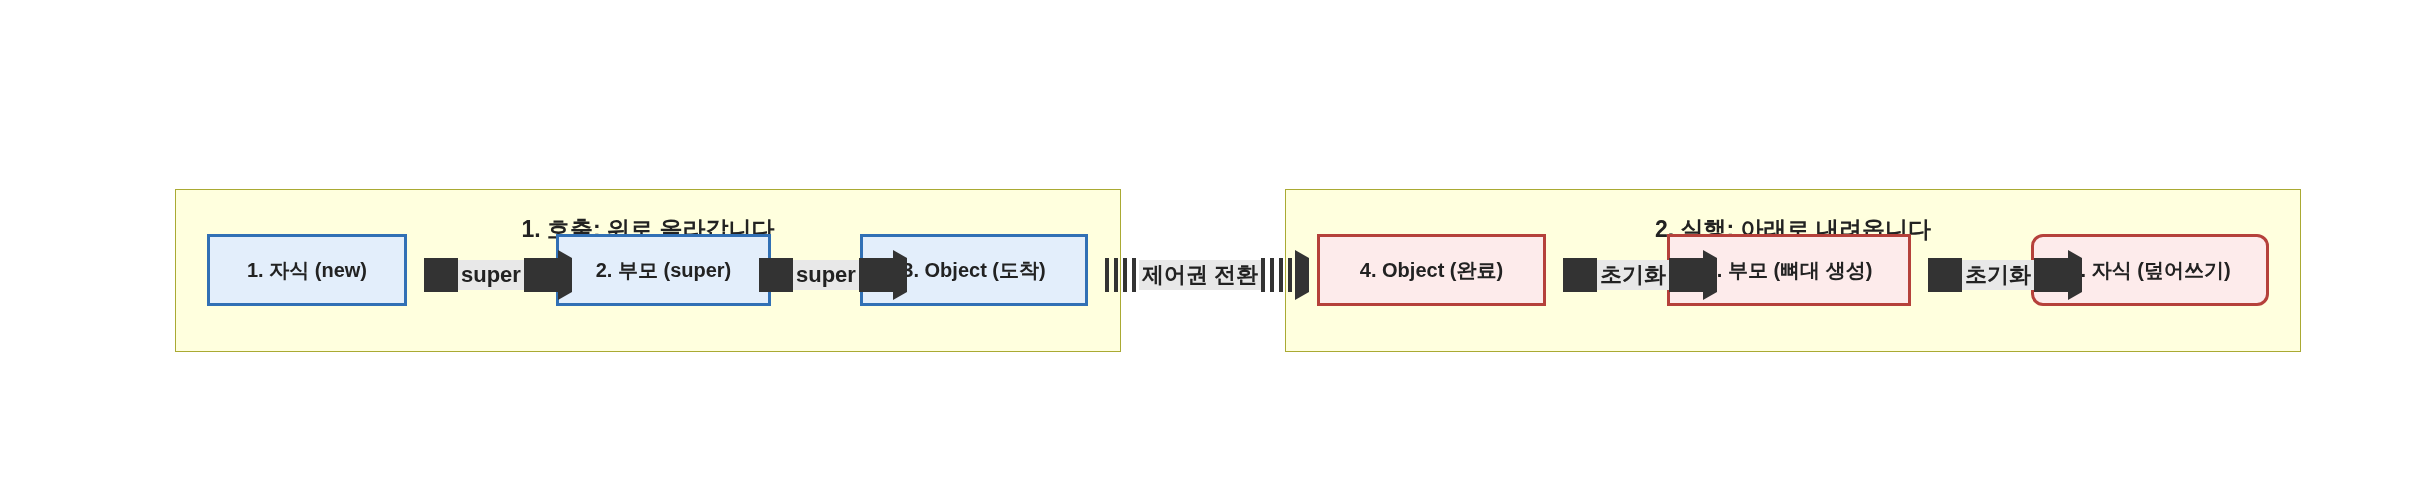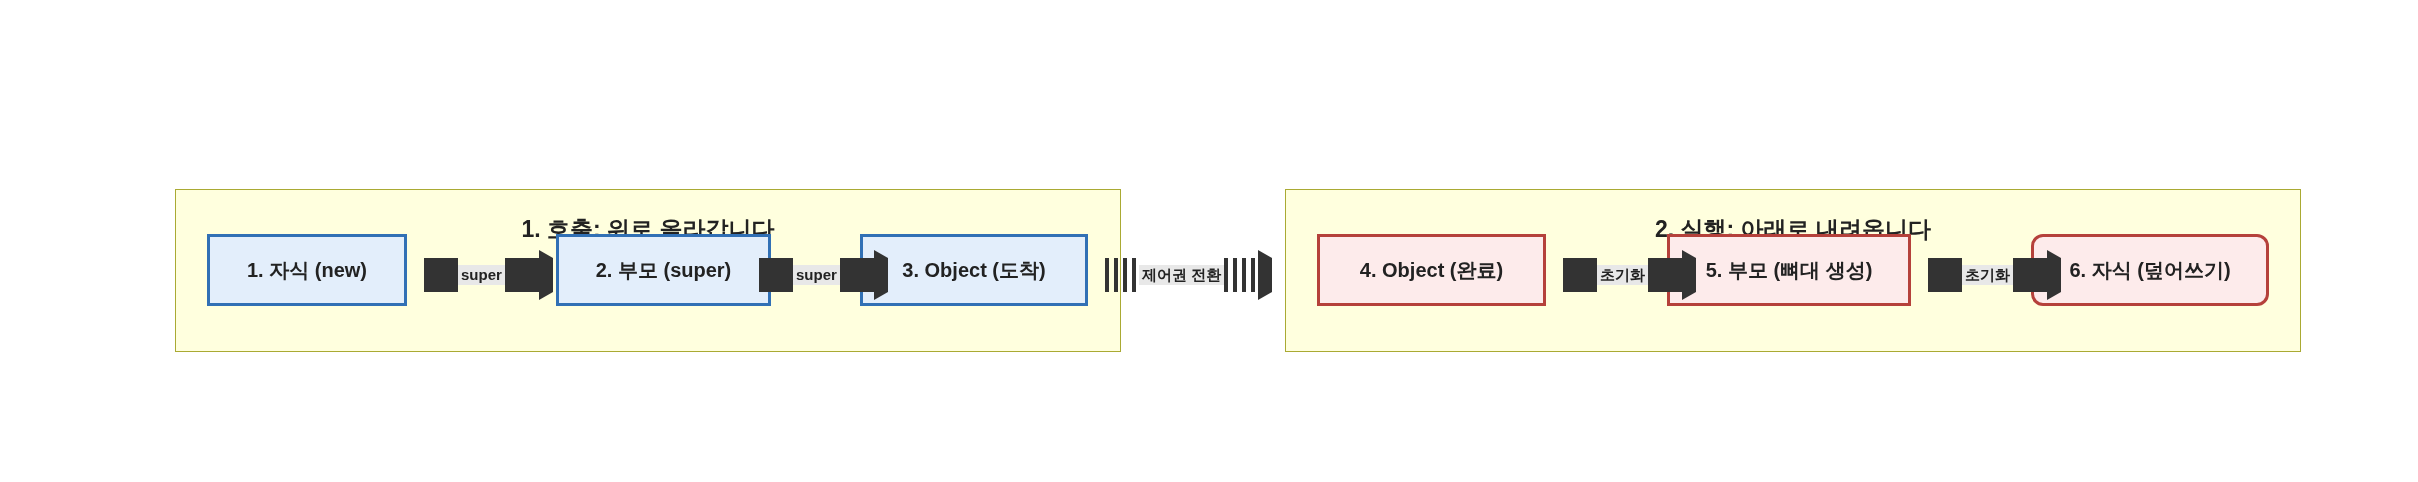--- a/index.html
+++ b/index.html
@@ -78,21 +78,21 @@
   .e4{left:1877px;width:120px;}
   .bridge{left:1054px;width:190px;}
   .line{flex:1;height:3px;background:var(--edge-color);}
   .edge.dotted .line{
     background:repeating-linear-gradient(90deg,var(--edge-color) 0 4px,transparent 4px 9px);
   }
   .edge-label{
     flex:0 0 auto;
     background:var(--edge-label-bg);
     color:var(--text-color);
-    font-size:15px;
+    font-size:22px;
     font-weight:600;
     line-height:1.25;
     padding:1px 3px;
     white-space:nowrap;
     z-index:2;
   }
   .arrowhead{
     flex:0 0 auto;
     width:0;height:0;
     border-left:14px solid var(--edge-color);

